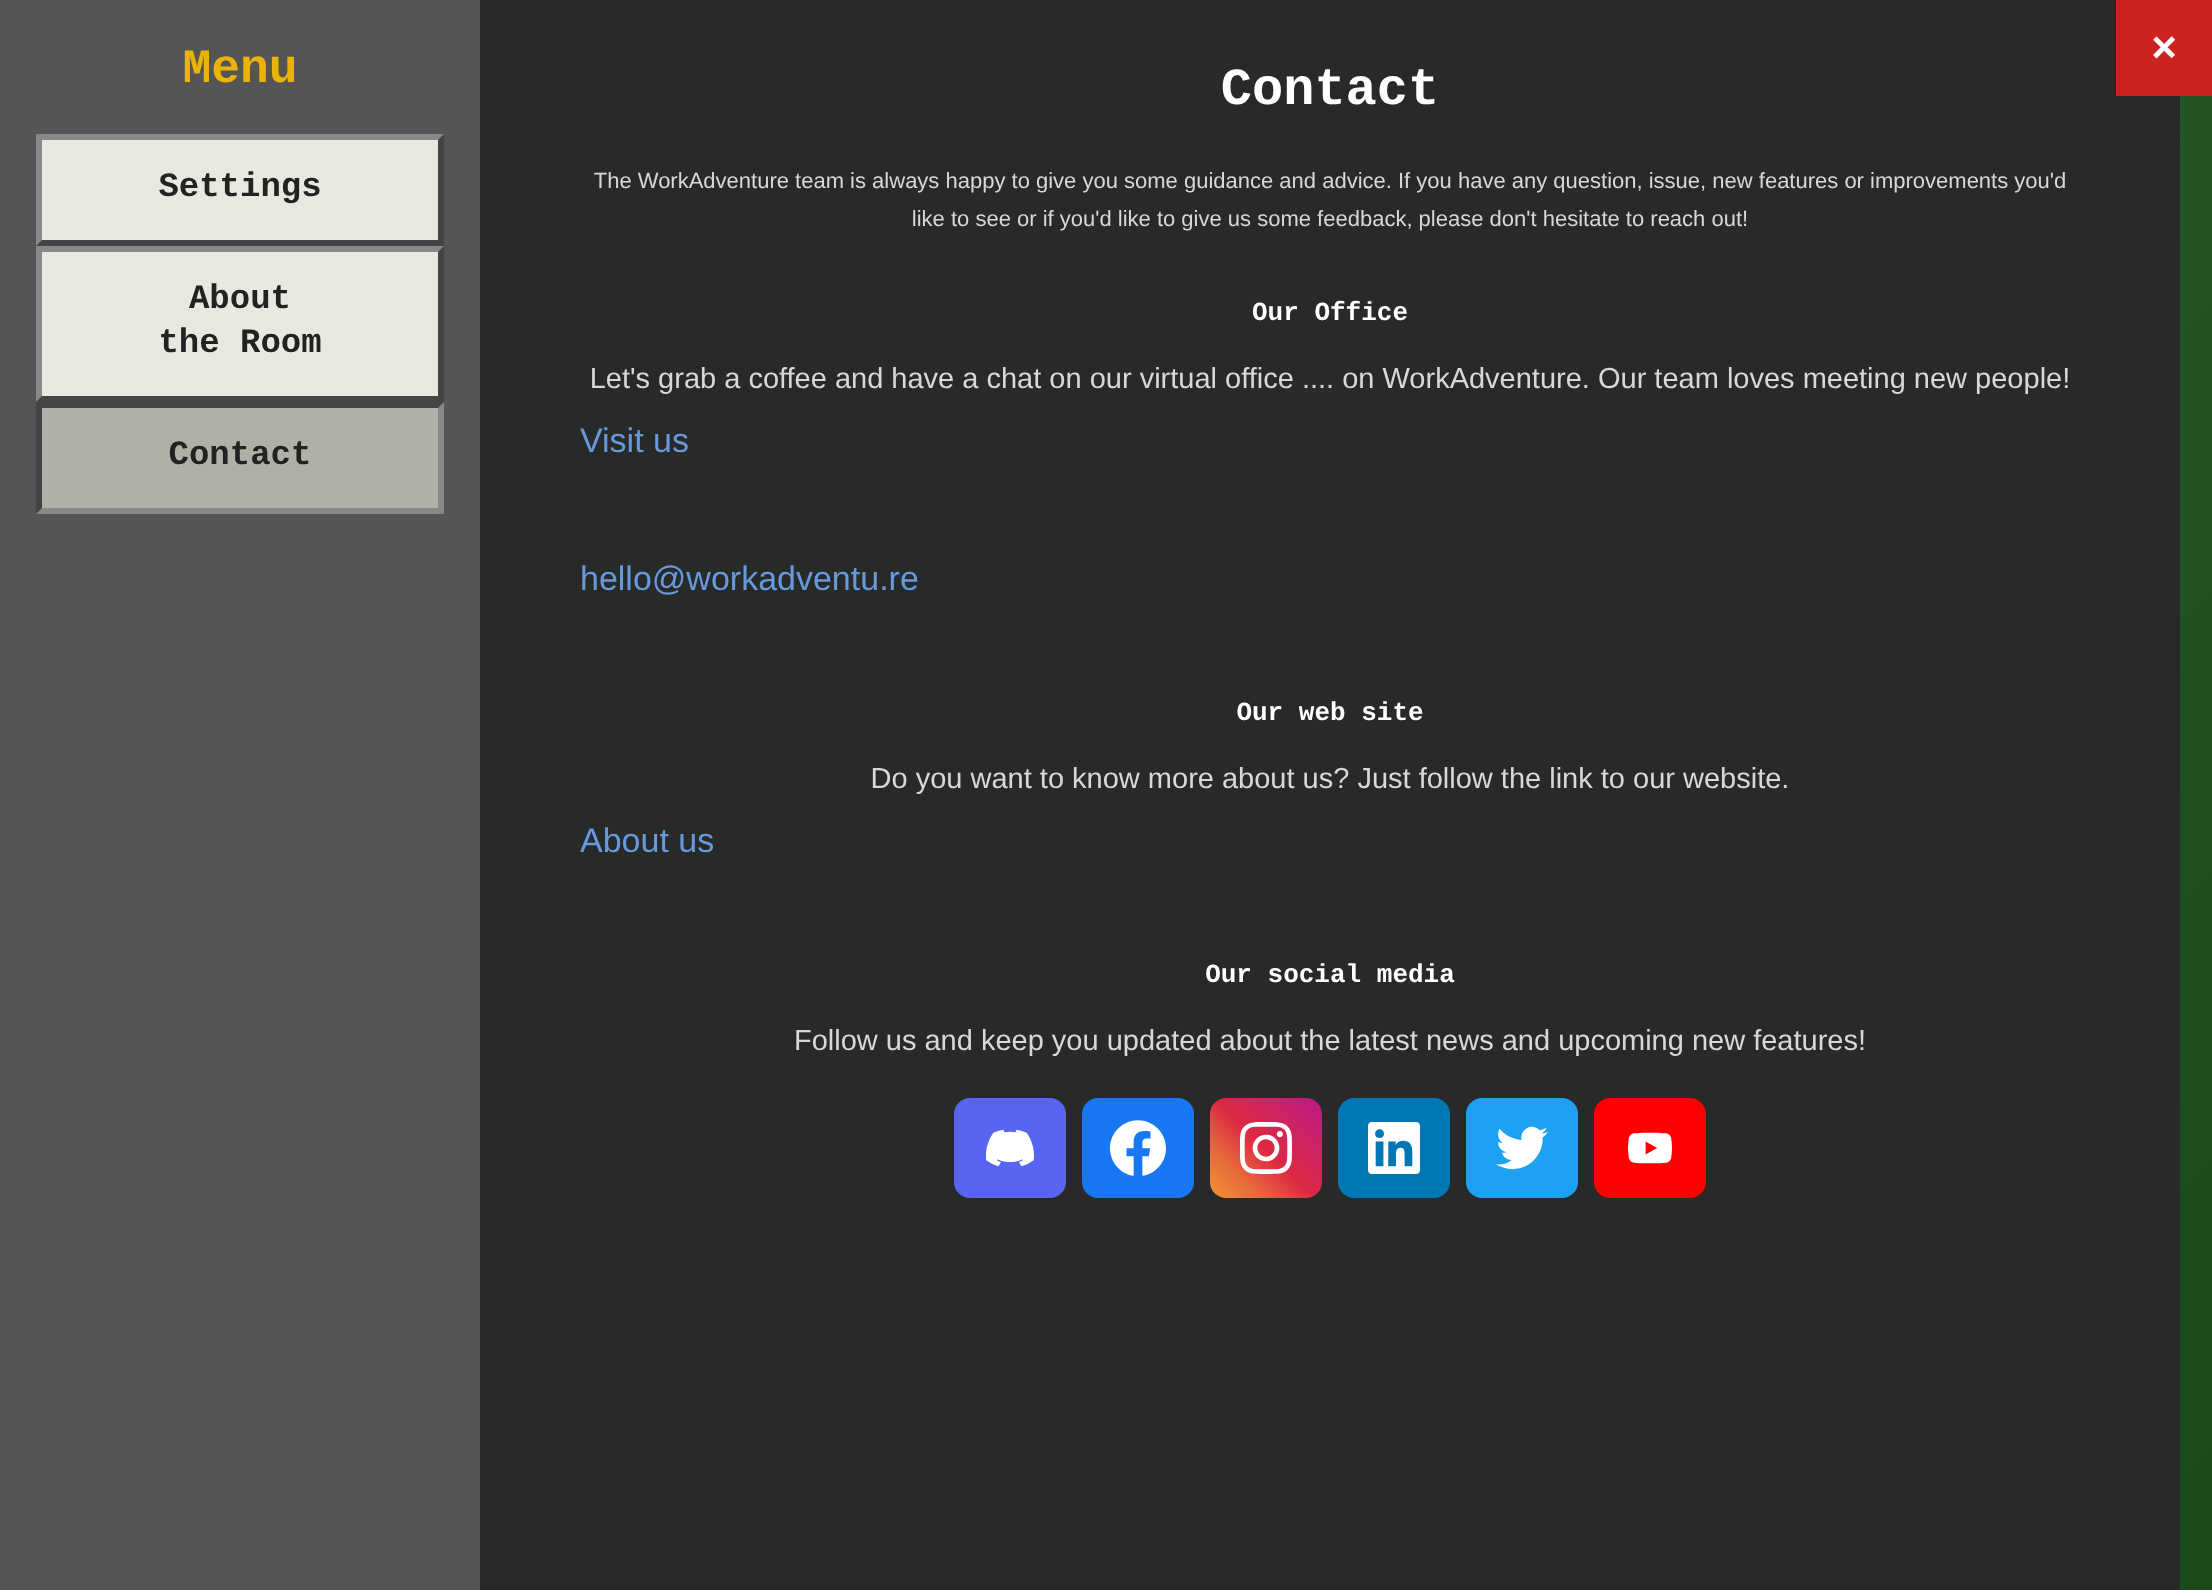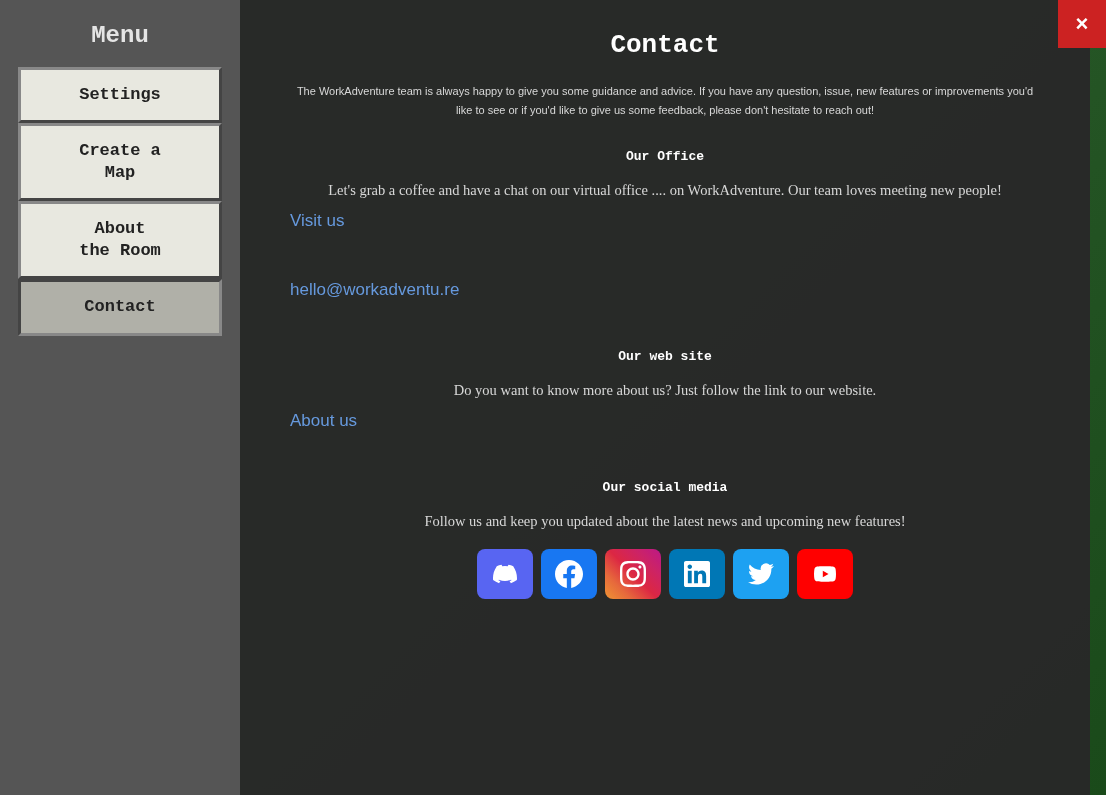--- a/index.html
+++ b/index.html
@@ -57,21 +57,21 @@
       width: 240px;
       background: #555555;
       padding: 12px 18px;
       display: flex;
       flex-direction: column;
       gap: 0;
       flex-shrink: 0;
     }
 
     .sidebar-title {
-      color: #e5e5e5;
+      color: #eab308;
       font-size: 24px;
       font-weight: bold;
       text-align: center;
       padding: 10px 0 18px 0;
       font-family: 'Courier New', Courier, monospace;
     }
 
     .menu-btn {
       display: block;
       width: 100%;
@@ -143,21 +143,21 @@
       margin-top: 10px;
       font-family: 'Courier New', Courier, monospace;
     }
 
     .section-text {
       text-align: center;
       font-size: 14.5px;
       color: #d8d8d8;
       line-height: 1.7;
       margin-bottom: 8px;
-      font-family: Liberation Serif, serif;
+      font-family: Liberation Sans, sans-serif;
     }
 
     .section-link {
       display: block;
       color: #6699dd;
       font-size: 17px;
       text-decoration: none;
       margin-bottom: 28px;
       font-family: Arial, sans-serif;
     }
@@ -201,21 +201,20 @@
 <div class="bg"></div>
 
 <button class="close-btn">×</button>
 
 <div class="dialog">
 
   <div class="sidebar">
     <div class="sidebar-title">Menu</div>
 
     <button class="menu-btn">Settings</button>
-    <button class="menu-btn">Create a<br>Map</button>
     <button class="menu-btn">About<br>the Room</button>
     <button class="menu-btn active">Contact</button>
   </div>
 
   <div class="content">
 
     <h1 class="content-title">Contact</h1>
 
     <p class="intro-text">The WorkAdventure team is always happy to give you some guidance and advice. If you have any question, issue, new features or improvements you'd like to see or if you'd like to give us some feedback, please don't hesitate to reach out!</p>
 

